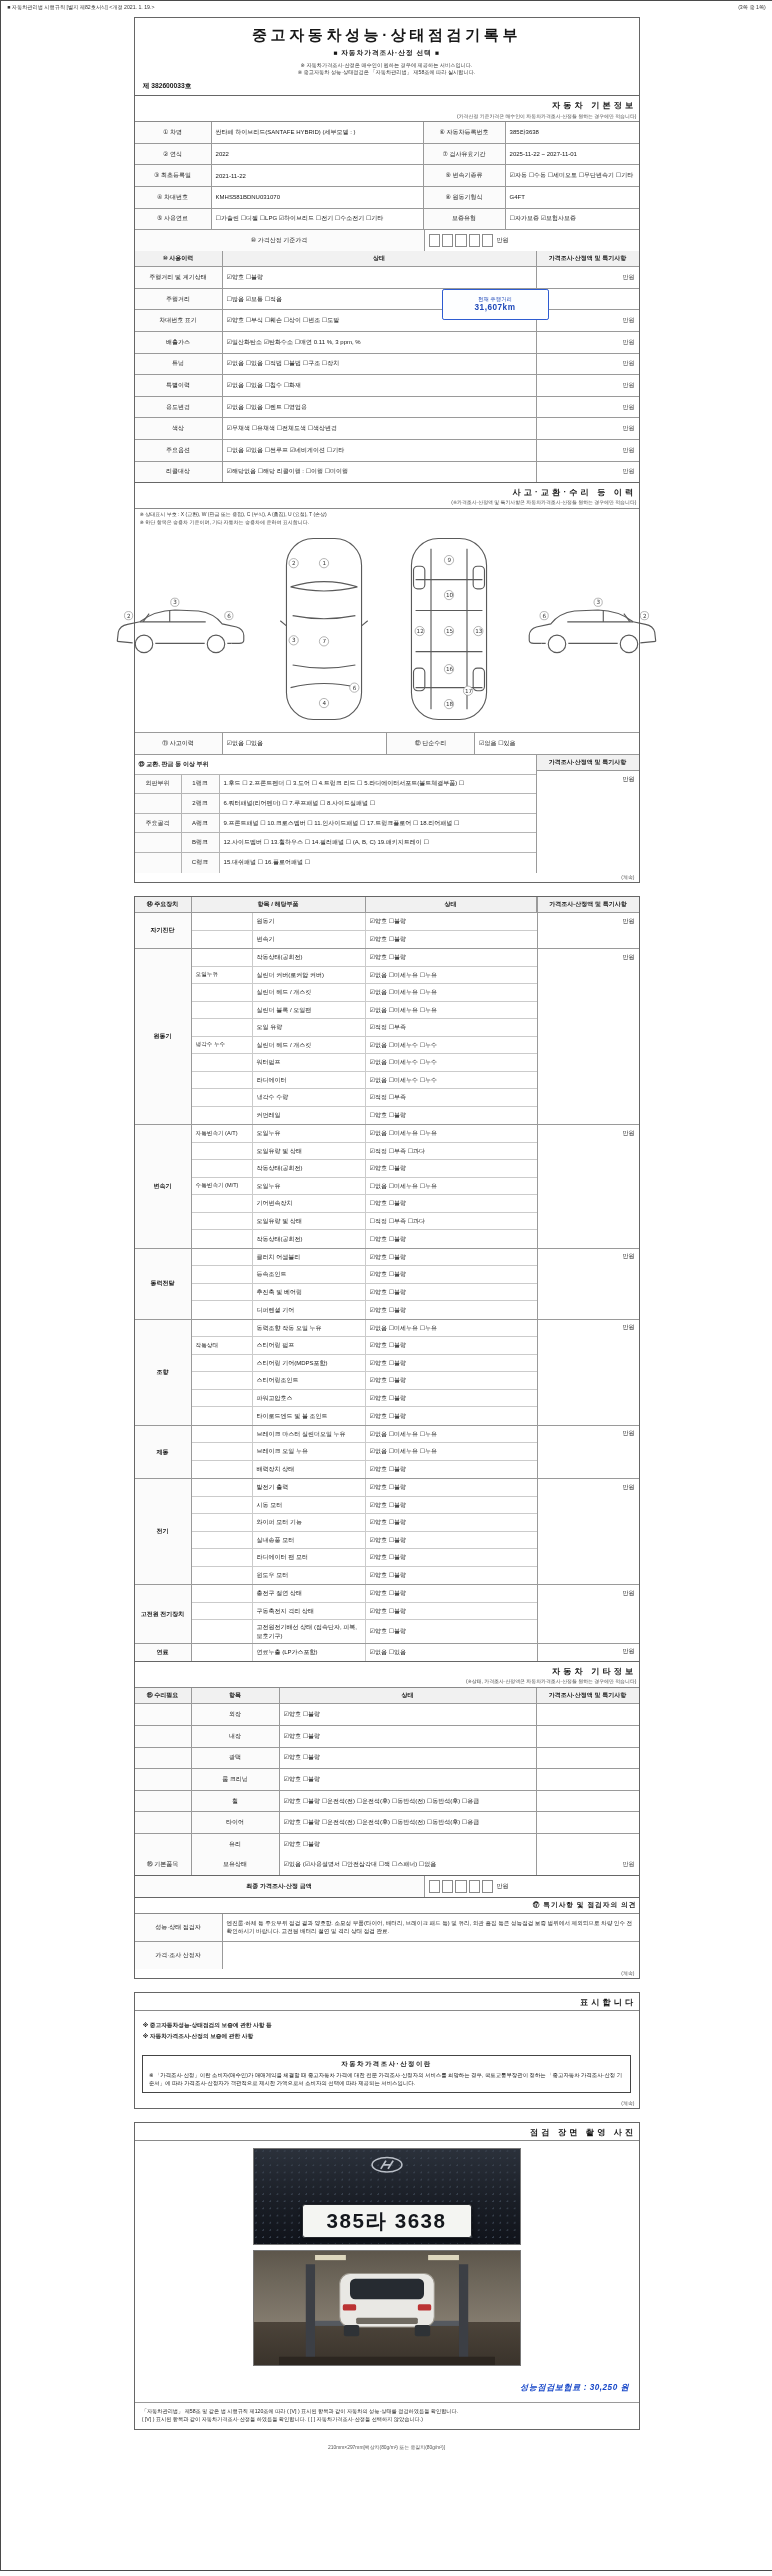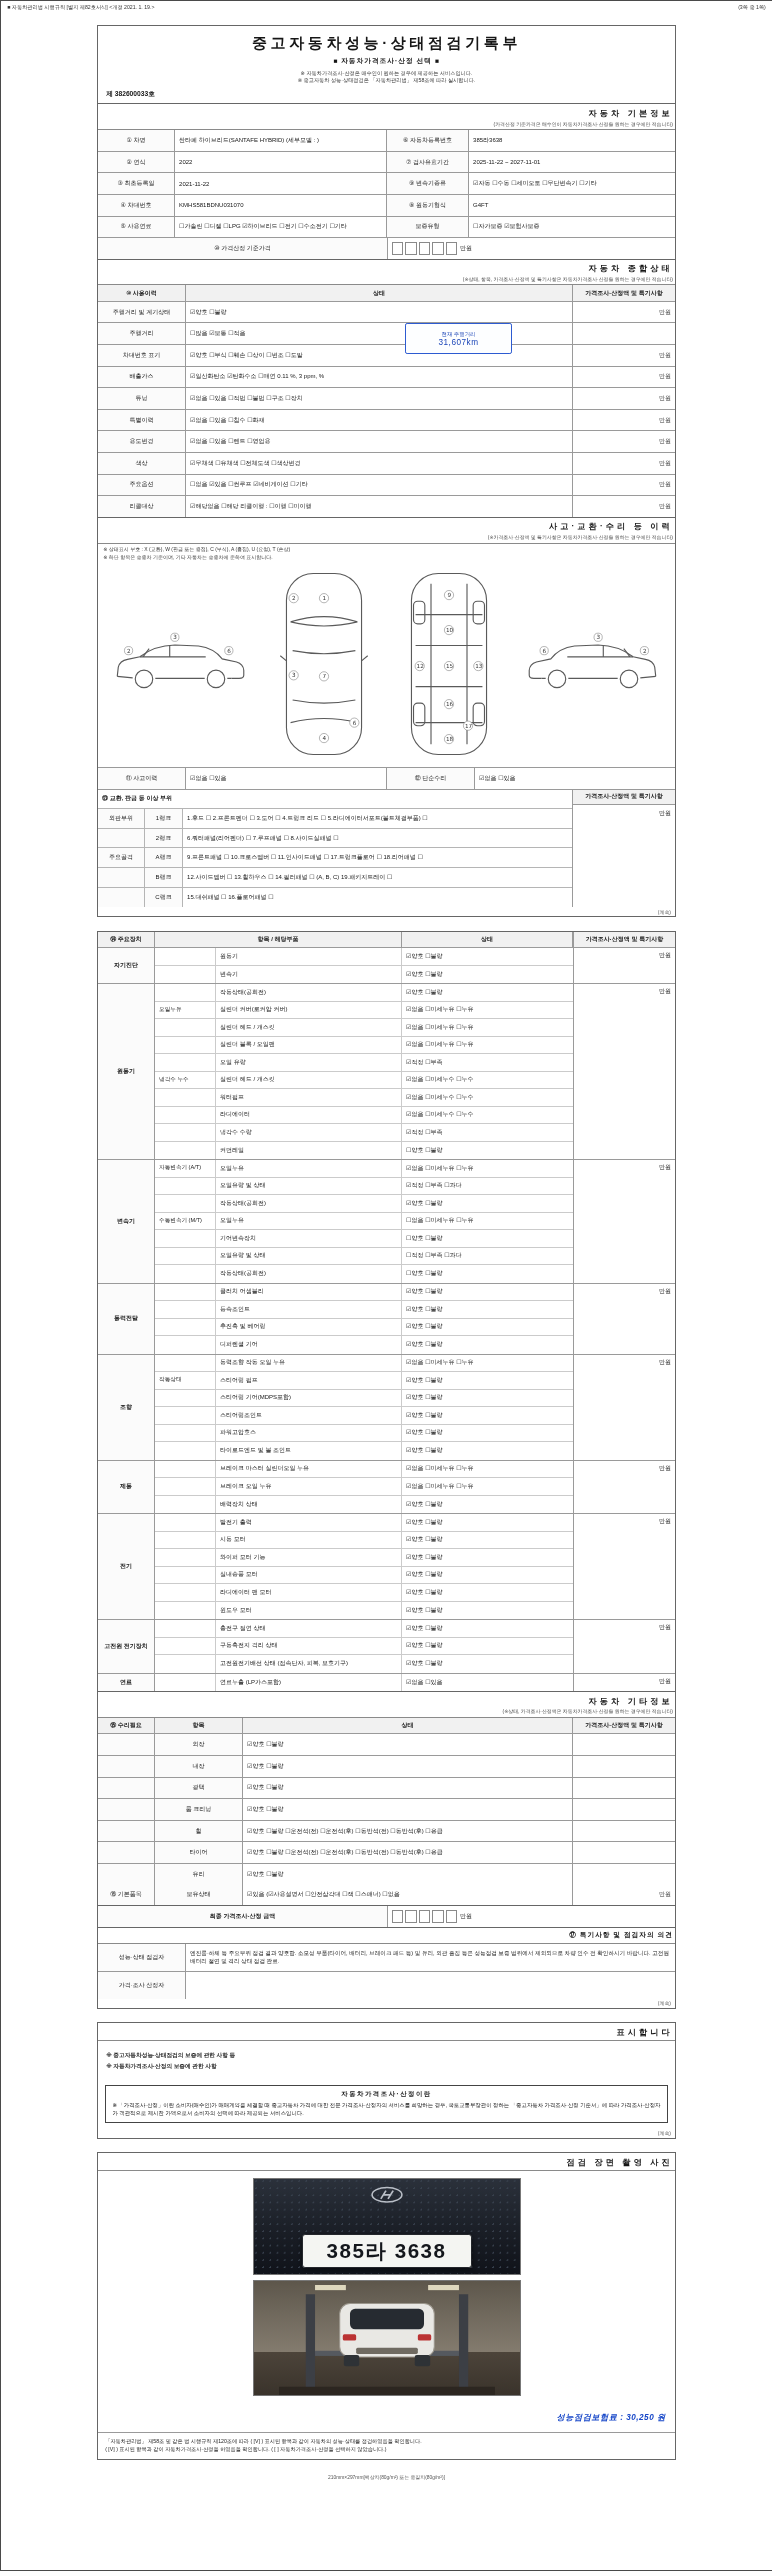--- a/index.html
+++ b/index.html
@@ -1,20 +1,20 @@
 <!DOCTYPE html>
 <html lang="ko" style="font-size:8.2px"><head>
 <meta charset="utf-8">
 <style>
   *{margin:0;padding:0;box-sizing:border-box;}
   html{background:#fff;}
   body{width:773px;min-height:2571px;background:#fff;border:1px solid #4a4a4a;
        font-family:"Liberation Sans","DejaVu Sans",sans-serif;color:#161616;}
   .topbar{display:flex;justify-content:space-between;padding:2.6px 6.2px 2.1px;font-size:5.2px;color:#333;}
-  .page{width:579px;margin:12px auto;}
+  .page{width:506px;margin:4px auto;}
   .sheet{border:0.8px solid #666;margin-bottom:13.4px;background:#fff;}
   .doc-header{padding:7.2px 8.2px 4.1px;}
   .title{text-align:center;font-size:15px;letter-spacing:3.6px;font-weight:bold;margin:1px 0 4.6px;}
   .subtitle{text-align:center;font-weight:bold;font-size:6.7px;letter-spacing:1px;margin-bottom:3.1px;}
   .subnote{text-align:center;font-size:5.2px;color:#333;line-height:1.5;}
   .docno{font-size:6.7px;font-weight:bold;margin-top:5.2px;}
   .sec-head{border-top:0.8px solid #666;border-bottom:0.5px solid #8a8a8a;padding:3.6px 2.1px 2.6px;text-align:right;}
   .sec-title{font-size:8.2px;font-weight:bold;letter-spacing:3.1px;}
   .sec-note{font-size:4.9px;color:#444;margin-top:1.5px;}
   .tbl{font-size:6px;}
@@ -30,21 +30,21 @@
   .fx{flex:1;min-width:0;}
   .price{justify-content:flex-end;color:#333;}
   .digits{display:flex;gap:2.1px;margin-right:3.1px;}
   .digit{display:inline-block;width:11.3px;height:13.4px;border:0.5px solid #8a8a8a;text-align:center;line-height:13.4px;font-size:6.2px;background:#fff;}
   .unit{font-size:6px;}
   
   .comp-body{position:relative;}
   .mileage-box{position:absolute;left:307px;top:21.6px;width:107px;height:31px;border:1px solid #2d5bd1;border-radius:2.1px;
     display:flex;flex-direction:column;align-items:center;justify-content:center;color:#1c46b8;background:#fdfeff;z-index:2;}
   .mileage-box .ml{font-size:5.4px;}
-  .mileage-box .mv{font-size:8.2px;font-weight:normal;letter-spacing:0.5px;}
+  .mileage-box .mv{font-size:8.2px;font-weight:bold;letter-spacing:0.5px;}
   
   .legend{padding:2.6px 5.2px 1px;font-size:5px;color:#333;line-height:1.5;}
   .diagram-wrap{display:flex;justify-content:center;align-items:center;gap:17.5px;padding:6.2px 3.1px;border-bottom:0.5px solid #9a9a9a;height:206px;}
   .diagram-wrap svg{stroke:#5a5a5a;fill:none;stroke-width:2.2;}
   .diagram-wrap text{stroke:none;fill:#333;font-size:11px;font-family:"DejaVu Sans",sans-serif;}
   .numc{stroke:#888;stroke-width:1.2;fill:#fff;}
   .acc-bottom{display:flex;}
   .acc-left{flex:1;min-width:0;border-right:0.5px solid #9a9a9a;}
   .acc-price-col{width:102px;flex:none;display:flex;flex-direction:column;}
   .acc-price-col .hcell{border-bottom:0.5px solid #9a9a9a;padding:2.6px;}
@@ -154,24 +154,20 @@
               <span class="digit"></span>
               <span class="digit"></span>
               <span class="digit"></span>
               <span class="digit"></span>
             </span>
           <span class="unit">만원</span>
         </div>
       </div>
     </div>
 
-    <div class="sec-head">
-      <div class="sec-title">자동차 종합상태</div>
-      <div class="sec-note">(※상태, 항목, 가격조사·산정액 및 특기사항은 자동차가격조사·산정을 원하는 경우에만 적습니다)</div>
-    </div>
     <div class="tbl">
       <div class="row">
         <div class="cell hcell w170">⑩ 사용이력</div>
         <div class="cell hcell fx">상태</div>
         <div class="cell hcell w198">가격조사·산정액 및 특기사항</div>
       </div>
       <div class="comp-body">
         <div class="mileage-box">
           <span class="ml">현재 주행거리</span>
           <span class="mv">31,607km</span>

